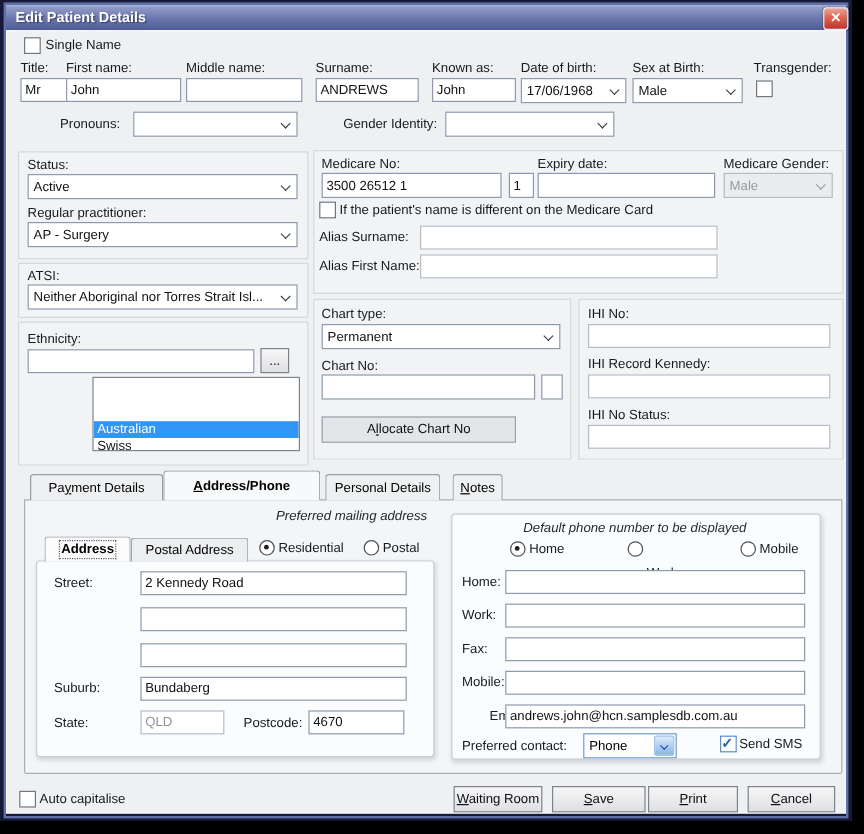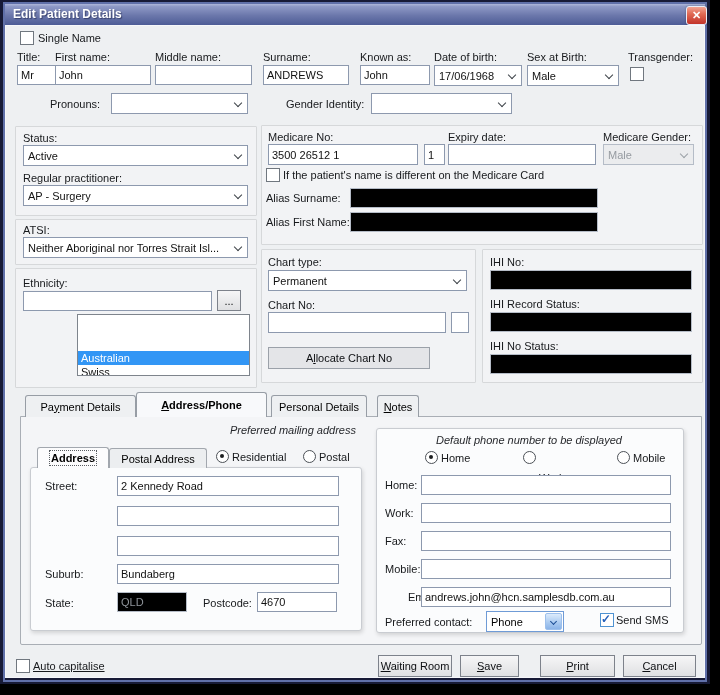--- a/index.html
+++ b/index.html
@@ -14,21 +14,21 @@
   .content{position:absolute;left:5px;top:25px;width:700px;height:653px;background:#eef0f2;
            box-shadow:inset 0 0 0 1px #f6f7fa;}
   .closebtn{position:absolute;left:686px;top:6px;width:19px;height:17px;border-radius:3px;
             border:1px solid #e9edf9;background:linear-gradient(#f2a393 0%,#e06a55 40%,#c2332a 100%);
             color:#fff;font-size:11px;font-weight:bold;text-align:center;line-height:16px;
             box-shadow:0 0 2px rgba(0,0,0,.4);}
   .lbl{position:absolute;font-size:11px;color:#17191c;white-space:nowrap;}
   .it{font-style:italic;color:#26282c;}
   .inp{position:absolute;height:20px;border:1px solid #8d99ae;background:#fff;font-family:"Liberation Sans",sans-serif;
        font-size:11px;color:#111;padding:0 3px;box-sizing:border-box;outline:none;}
-  .inp.dis{background:#000000;color:#8f949a;border-color:#b5bcc7;}
+  .inp.dis{background:#ffffff;color:#8f949a;border-color:#b5bcc7;}
   .combo{position:absolute;height:21px;border:1px solid #8d99ae;background:#fff;box-sizing:border-box;
          font-size:11px;color:#111;display:flex;align-items:center;padding:0 16px 0 4px;}
   .combo.dis{background:#ebecee;color:#969ba1;border-color:#b5bcc7;}
   .chev{position:absolute;right:6px;top:6px;width:5px;height:5px;border-right:1.5px solid #3d4248;
         border-bottom:1.5px solid #3d4248;transform:rotate(45deg);}
   .combo.dis .chev{border-color:#9aa0a6;}
   .grp{position:absolute;border:1px solid #d6d8da;background:#f2f3f5;border-radius:1px;}
   .cb{position:absolute;width:12px;height:12px;border:1px solid #70777f;background:#fff;}
   .cb.blue{border-color:#4f93d2;}
   .cb.checked::after{content:"✓";position:absolute;left:0px;top:-2px;font-size:12px;font-weight:bold;color:#2560ba;}
@@ -169,21 +169,21 @@
   <span class="lbl" style="left:268px;top:299px;">Chart No:</span>
   <input class="inp" style="left: 268px; top: 312px; width: 178px; height: 21px;" value="">
   <div class="btn" style="left:451px;top:312px;width:18px;height:21px;background:#fff;border-color:#8d99ae;"></div>
   <div class="btn flat" style="left:268px;top:347px;width:162px;">
     <span><span>A</span><span class="mn">l</span><span>locate Chart No</span></span>
   </div>
 
   <div class="grp" style="left:482px;top:249px;width:219px;height:132px;"></div>
   <span class="lbl" style="left:490px;top:256px;">IHI No:</span>
   <input class="inp dis" style="left: 490px; top: 270px; width: 202px;" value="">
-  <span class="lbl" style="left:490px;top:298px;">IHI Record Status:</span>
+  <span class="lbl" style="left:490px;top:298px;">IHI Record Kennedy:</span>
   <input class="inp dis" style="left: 490px; top: 312px; width: 202px;" value="">
   <span class="lbl" style="left:490px;top:340px;">IHI No Status:</span>
   <input class="inp dis" style="left: 490px; top: 354px; width: 202px;" value="">
 
   <div class="tabpanel"></div>
   <div class="tab" style="left:25px;width:111px;">
     <span><span>Pa</span><span class="mn">y</span><span>ment Details</span></span>
   </div>
   <div class="tab active" style="left:136px;width:131px;">
     <span><span></span><span class="mn">A</span><span>ddress/Phone</span></span>
@@ -241,25 +241,25 @@
 
   <span class="lbl" style="left:385px;top:616px;z-index:6;">Preferred contact:</span>
   <div class="xpcombo" style="left:486px;top:611px;width:78px;z-index:6;">
     <span>Phone</span>
     <span class="xparrow"></span>
   </div>
   <span class="cb blue checked" style="left:600px;top:613px;z-index:6;"></span>
   <span class="lbl" style="left:616px;top:614px;z-index:6;">Send SMS</span>
 
   <span class="cb" style="left:16px;top:659px;"></span>
-  <span class="lbl" style="left:33px;top:660px;text-decoration:underline;">Auto capitalise</span>
+  <span class="lbl" style="left:33px;top:660px;">Auto capitalise</span>
   <div class="btn" style="left:378px;top:655px;width:74px;">
     <span><span></span><span class="mn">W</span><span>aiting Room</span></span>
   </div>
-  <div class="btn" style="left:460px;top:655px;width:59px;">
+  <div class="btn" style="left:460px;top:655px;width:78px;">
     <span><span></span><span class="mn">S</span><span>ave</span></span>
   </div>
   <div class="btn" style="left:540px;top:655px;width:75px;">
     <span><span></span><span class="mn">P</span><span>rint</span></span>
   </div>
   <div class="btn" style="left:623px;top:655px;width:73px;">
     <span><span></span><span class="mn">C</span><span>ancel</span></span>
   </div>
 </div>
 

